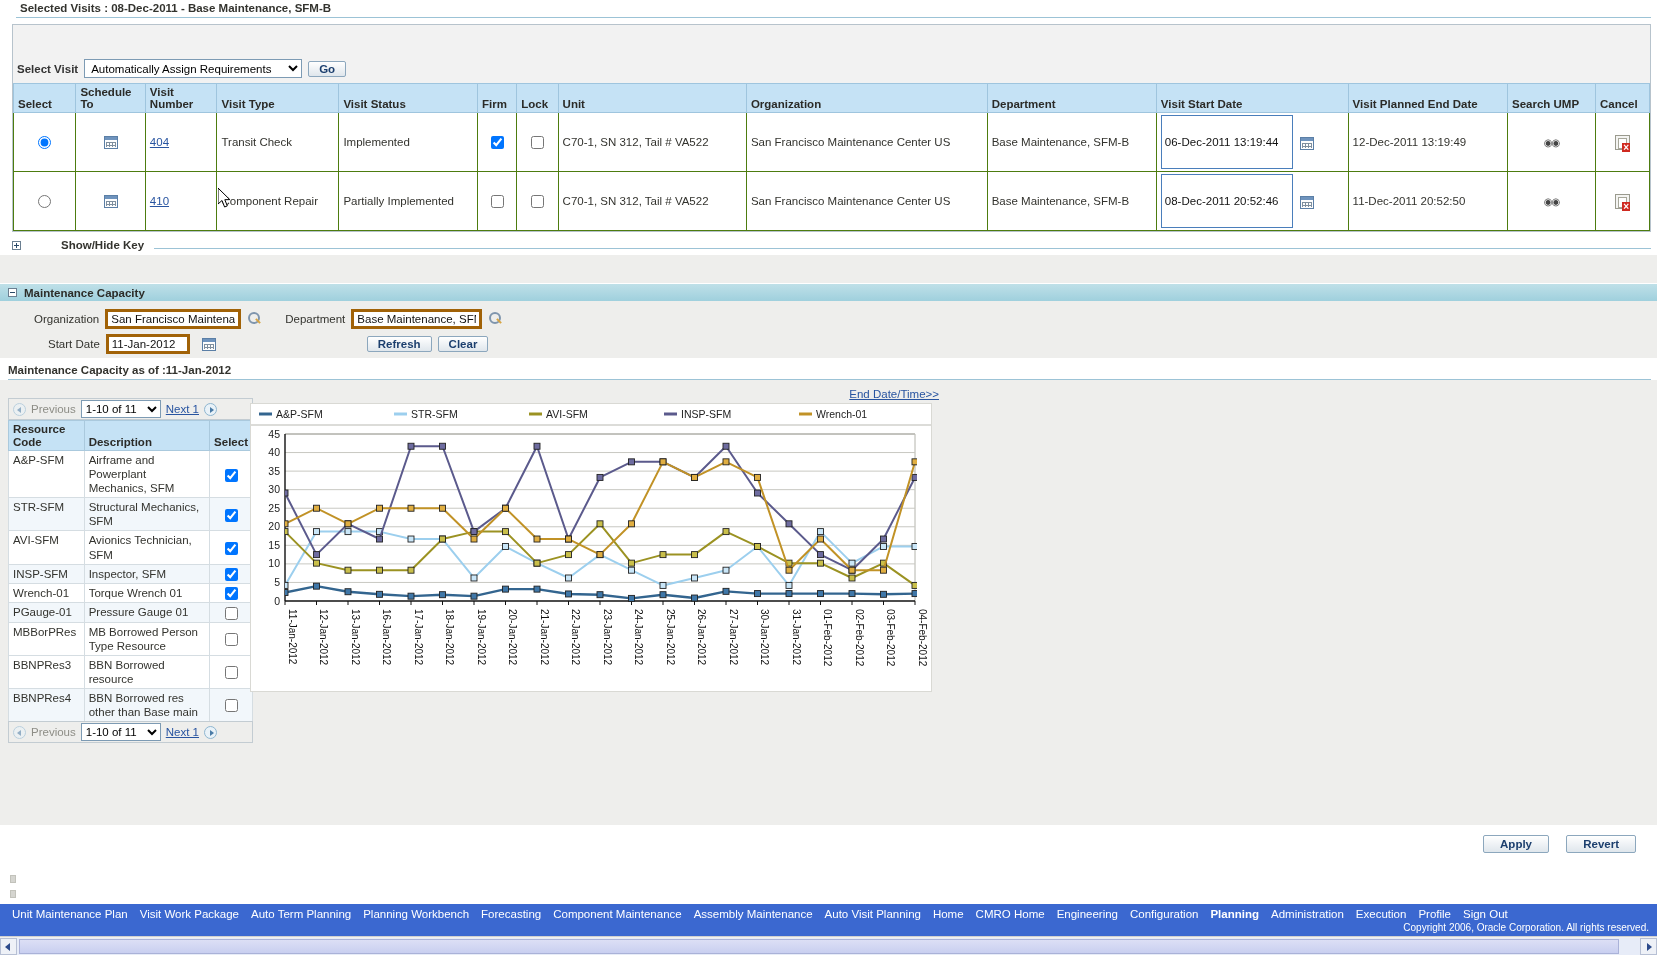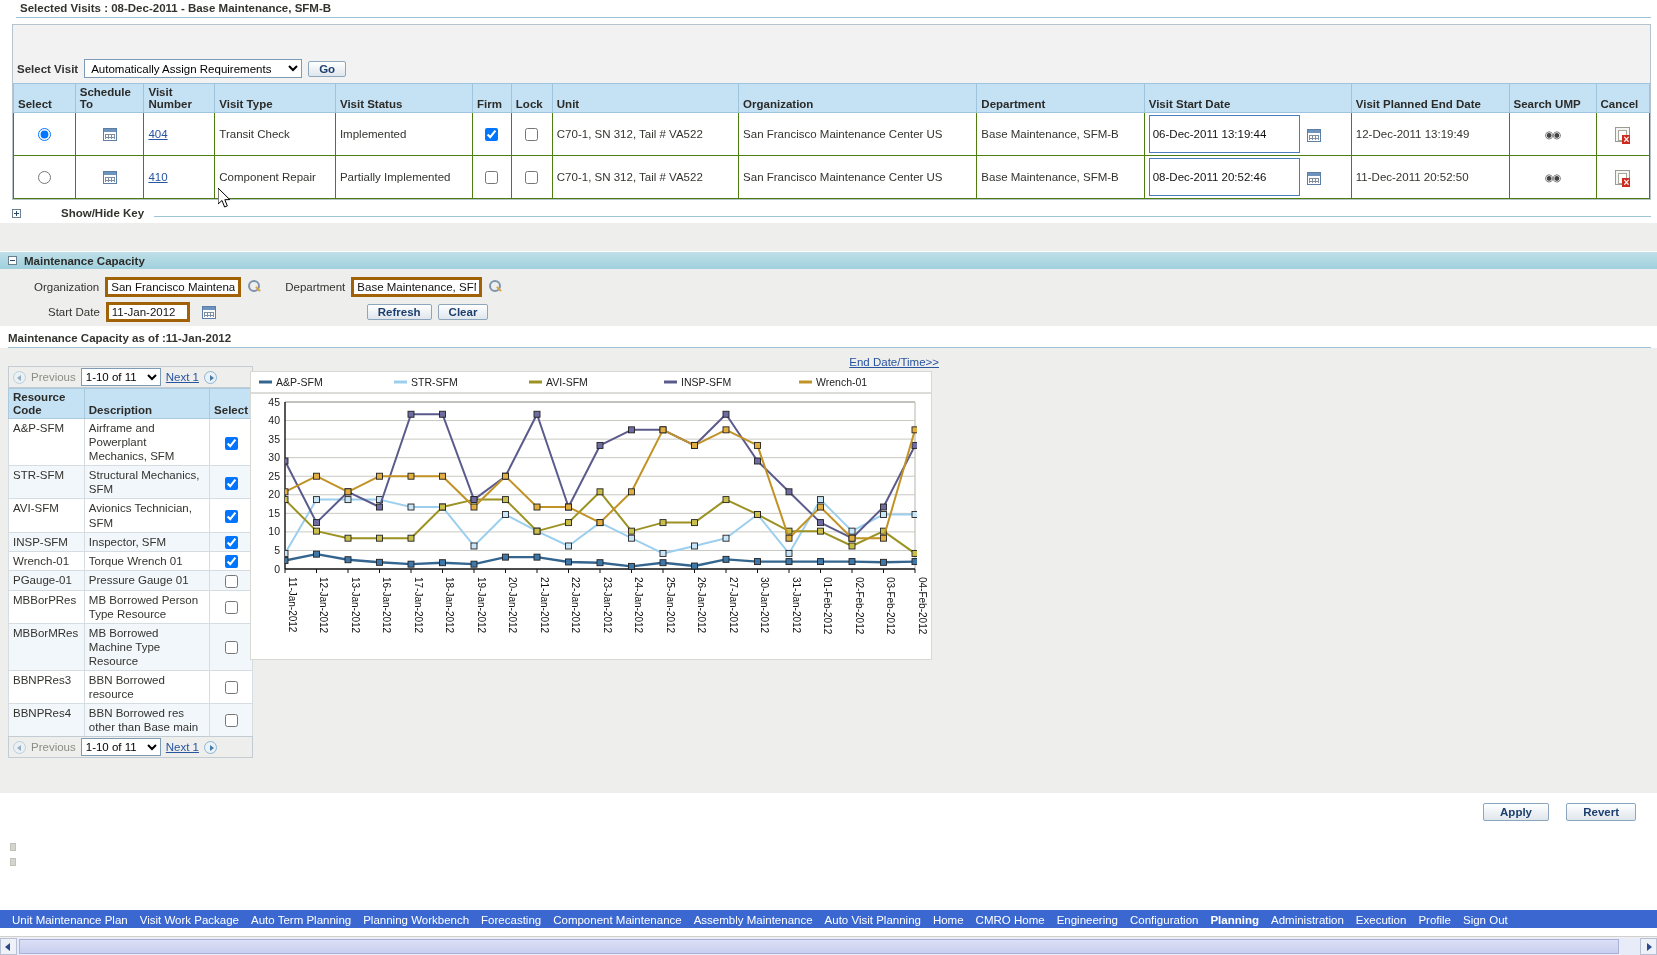--- a/index.html
+++ b/index.html
@@ -59,21 +59,21 @@
     border: 1px solid #4d7c0f; background: #ffffff;
     font-size: 11.5px; color: #33332e;
     padding: 2px 4px; white-space: nowrap; vertical-align: middle;
   }
   th.ctr, td.ctr { text-align: center; }
   td a, .link {
     color: #2854a0; text-decoration: underline; cursor: pointer;
   }
   input.datefield {
     font-family: "Liberation Sans", sans-serif; font-size: 11.5px;
-    border: 1px solid #4a7ebb; padding: 12px 3px; width: 151px;
+    border: 1px solid #4a7ebb; padding: 20px 3px; width: 132px;
     background: #fff; color: #111;
   }
   input.textfield {
     font-family: "Liberation Sans", sans-serif; font-size: 11.5px;
     border: 3px solid #a16207; padding: 1px 3px;
     background: #fff; color: #111;
   }
 
   
   .cal-ico {
@@ -216,21 +216,21 @@
   .actionbar .btn { position: absolute; top: 10px; padding: 2px 16px; }
 
   .dots { background: #fff; padding: 6px 0 0 10px; }
   .dot {
     display: block; width: 6px; height: 8px; background: #d5d5d0;
     border: 1px solid #c2c2bb; margin-bottom: 7px;
   }
 
   
   .footnav {
-    position: absolute; left: 0; bottom: 27px; width: 1657px;
+    position: absolute; left: 0; bottom: 19px; width: 1657px;
     background: #3b68d0; color: #fff;
   }
   .footnav .links {
     display: flex; gap: 0; padding: 4px 6px 2px 6px; flex-wrap: nowrap;
     justify-content: flex-start;
   }
   .footnav .links span {
     font-size: 11.5px; color: #ffffff; cursor: pointer; white-space: nowrap;
     padding: 0 6px;
   }
@@ -463,25 +463,20 @@
               <td class="selcell"><input type="checkbox" class="cbox" checked="" style=""></td>
             </tr>
             <tr class="alt">
               <td>PGauge-01</td>
               <td>Pressure Gauge 01</td>
               <td class="selcell"><input type="checkbox" class="cbox" style=""></td>
             </tr>
             <tr>
               <td>MBBorPRes</td>
               <td>MB Borrowed Person Type Resource</td>
-              <td class="selcell"><input type="checkbox" class="cbox" style=""></td>
-            </tr>
-            <tr class="alt">
-              <td>MBBorMRes</td>
-              <td>MB Borrowed Machine Type Resource</td>
               <td class="selcell"><input type="checkbox" class="cbox" style=""></td>
             </tr>
             <tr>
               <td>BBNPRes3</td>
               <td>BBN Borrowed resource</td>
               <td class="selcell"><input type="checkbox" class="cbox" style=""></td>
             </tr>
             <tr class="alt">
               <td>BBNPRes4</td>
               <td>BBN Borrowed res other than Base main</td>
@@ -724,20 +719,21 @@
         <span>Home</span>
         <span>CMRO Home</span>
         <span>Engineering</span>
         <span>Configuration</span>
         <span class="active">Planning</span>
         <span>Administration</span>
         <span>Execution</span>
         <span>Profile</span>
         <span>Sign Out</span>
       </div>
+    <div class="copyright">Copyright 2006, Oracle Corporation. All rights reserved.</div>
   </div>
 
   <div class="hscroll">
     <span class="hs-btn l"></span>
     <span class="hs-track">
       <span class="hs-thumb"></span>
     </span>
     <span class="hs-btn r"></span>
   </div>
 

